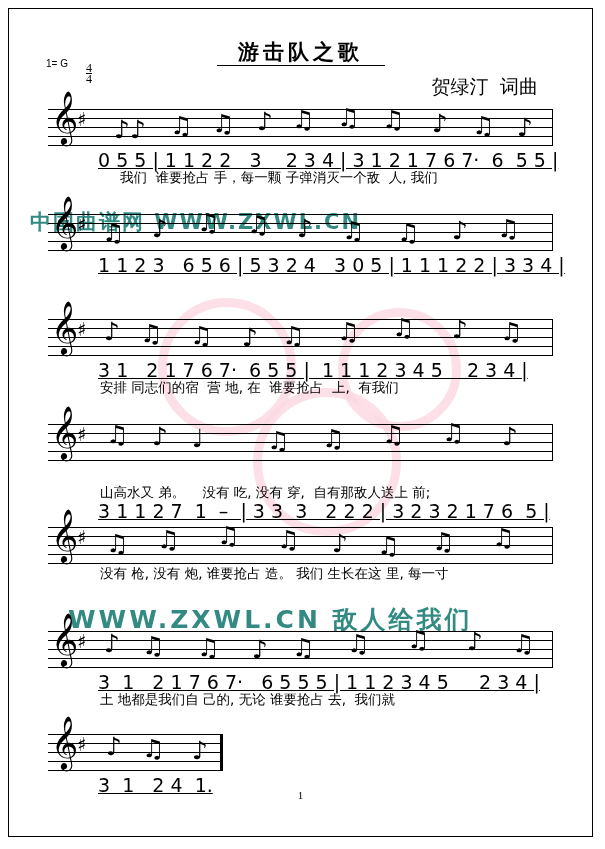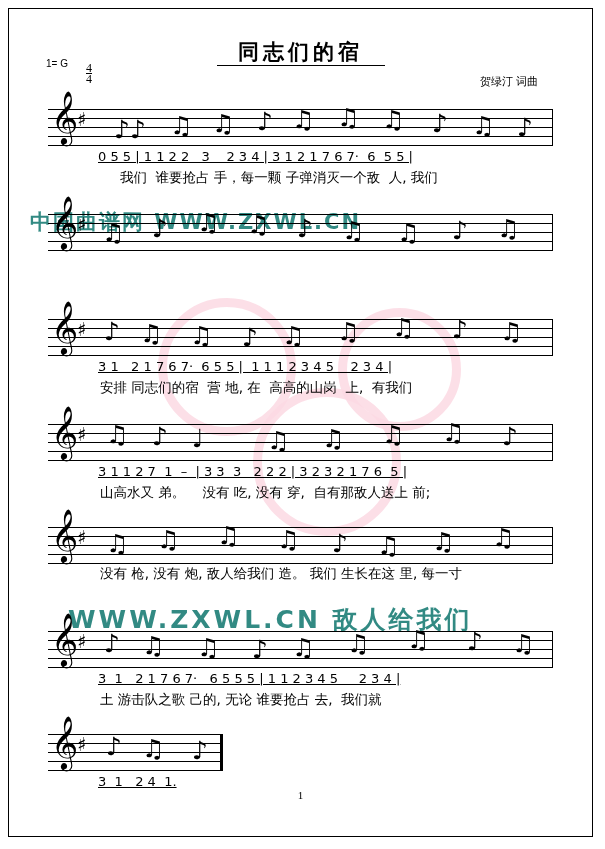--- a/index.html
+++ b/index.html
@@ -32,22 +32,22 @@
     position:absolute;left:38px;top:50px;font-size:10px;
     font-family:Liberation Sans, sans-serif;
   }
   .meter{
     position:absolute;left:78px;top:55px;font-size:12px;line-height:10px;
     text-align:center;font-family:"Liberation Serif", serif;
   }
   .meter .num{display:block;}
   .meter .den{display:block;border-top:1.2px solid #000;}
   .composer{
-    position:absolute;right:55px;top:66px;font-size:11px;
-    font-family:Liberation Sans, sans-serif;
+    position:absolute;right:55px;top:66px;font-size:19px;
+    font-family:Liberation Mono, monospace;
     margin-left:19px;
   }
   .page-num{
     position:absolute;left:0;bottom:36px;width:585px;text-align:center;
     font-size:11px;
   }
   
   .wm{
     position:absolute;color:#0f766e;font-weight:bold;pointer-events:none;
     font-family:"DejaVu Sans", sans-serif;white-space:nowrap;
@@ -87,21 +87,21 @@
   .notes{
     position:absolute;left:44px;top:-2px;width:455px;height:46px;
     font-family:"DejaVu Sans", sans-serif;
   }
   .nb{
     position:absolute;font-size:25px;line-height:25px;color:#000;
   }
   
   .numrow{
     position:relative;height:20px;margin-top:2px;
-    font-family:"DejaVu Sans", sans-serif;font-size:13px;
+    font-family:"DejaVu Sans", sans-serif;font-size:19px;
     letter-spacing:0px;color:#000;white-space:pre;text-align:right;
   }
   .numrow .seg{position:absolute;top:0;text-decoration:underline;}
   .lyricrow{
     position:relative;height:22px;
     font-family:"DejaVu Sans", sans-serif;font-size:13.5px;
     white-space:pre;color:#000;
   }
   .lyricrow .seg{position:absolute;top:0;}
   .footer-box{
@@ -117,21 +117,21 @@
 <div class="page-border"></div>
 
 <div class="sheet">
 
   <div class="wm wm-a">中国曲谱网  WWW.ZXWL.CN</div>
   <div class="wm wm-b">WWW.ZXWL.CN  敌人给我们</div>
   <div class="wm-ring ring1"></div>
   <div class="wm-ring ring2"></div>
   <div class="wm-ring ring3"></div>
 
-  <div class="title">同志们的宿</div>
+  <div class="title">游击队之歌</div>
   <div class="title-underline"></div>
   <div class="key-sig">1= G</div>
   <div class="meter">
     <span class="num">4</span>
     <span class="den">4</span>
   </div>
   <div class="composer">贺绿汀 词曲</div>
 
   <div class="system" style="top:95px;">
     <div class="staff">
@@ -180,20 +180,23 @@
         <div class="nb" style="left:105px;top:4px;">♫</div>
         <div class="nb" style="left:155px;top:6px;">♫</div>
         <div class="nb" style="left:205px;top:10px;">♪</div>
         <div class="nb" style="left:250px;top:12px;">♫</div>
         <div class="nb" style="left:305px;top:14px;">♫</div>
         <div class="nb" style="left:360px;top:12px;">♪</div>
         <div class="nb" style="left:405px;top:10px;">♫</div>
       </div>
       <div class="endbar"></div>
     </div>
+    <div class="numrow">
+      <span class="seg" style="left:50px;">1 1 2 3   6 5 6 | 5 3 2 4   3 0 5 | 1 1 1 2 2 | 3 3 4 |</span>
+    </div>
   </div>
 
   <div class="system" style="top:305px;">
     <div class="staff">
       <div class="line"></div>
       <div class="line"></div>
       <div class="line"></div>
       <div class="line"></div>
       <div class="line"></div>
       <div class="clef">𝄞</div>
@@ -208,21 +211,21 @@
         <div class="nb" style="left:300px;top:4px;">♫</div>
         <div class="nb" style="left:360px;top:6px;">♪</div>
         <div class="nb" style="left:408px;top:8px;">♫</div>
       </div>
       <div class="endbar"></div>
     </div>
     <div class="numrow">
       <span class="seg" style="left:50px;">3 1   2 1 7 6 7·  6 5 5 |  1 1 1 2 3 4 5    2 3 4 |</span>
     </div>
     <div class="lyricrow">
-      <span class="seg" style="left:52px;">安排 同志们的宿  营 地, 在  高高的山岗  上,  有我们</span>
+      <span class="seg" style="left:52px;">安排 同志们的宿  营 地, 在  谁要抢占  上,  有我们</span>
     </div>
   </div>
 
   <div class="system" style="top:410px;">
     <div class="staff">
       <div class="line"></div>
       <div class="line"></div>
       <div class="line"></div>
       <div class="line"></div>
       <div class="line"></div>
@@ -234,21 +237,21 @@
         <div class="nb" style="left:100px;top:10px;">♩</div>
         <div class="nb" style="left:175px;top:12px;">♫</div>
         <div class="nb" style="left:230px;top:10px;">♫</div>
         <div class="nb" style="left:290px;top:6px;">♫</div>
         <div class="nb" style="left:350px;top:4px;">♫</div>
         <div class="nb" style="left:410px;top:8px;">♪</div>
       </div>
       <div class="endbar"></div>
     </div>
     <div class="numrow">
-      <span class="seg" style="left:50px;">3 1 1 2 7  1  –  | 3 3  3   2 2 2 | 3 2 3 2 1 7 6  5 |</span>
+      <span class="seg" style="left:50px;margin-top:36px;">3 1 1 2 7  1  –  | 3 3  3   2 2 2 | 3 2 3 2 1 7 6  5 |</span>
     </div>
     <div class="lyricrow">
       <span class="seg" style="left:52px;">山高水又 弟。    没有 吃, 没有 穿,  自有那敌人送上 前;</span>
     </div>
   </div>
 
   <div class="system" style="top:513px;">
     <div class="staff">
       <div class="line"></div>
       <div class="line"></div>
@@ -263,21 +266,21 @@
         <div class="nb" style="left:125px;top:4px;">♫</div>
         <div class="nb" style="left:185px;top:8px;">♫</div>
         <div class="nb" style="left:240px;top:12px;">♪</div>
         <div class="nb" style="left:285px;top:14px;">♫</div>
         <div class="nb" style="left:340px;top:10px;">♫</div>
         <div class="nb" style="left:400px;top:6px;">♫</div>
       </div>
       <div class="endbar"></div>
     </div>
     <div class="lyricrow">
-      <span class="seg" style="left:52px;">没有 枪, 没有 炮, 敌人给我们 造。 我们 生长在这 里, 每一寸</span>
+      <span class="seg" style="left:52px;">没有 枪, 没有 炮, 谁要抢占 造。 我们 生长在这 里, 每一寸</span>
     </div>
   </div>
 
   <div class="system" style="top:617px;">
     <div class="staff">
       <div class="line"></div>
       <div class="line"></div>
       <div class="line"></div>
       <div class="line"></div>
       <div class="line"></div>
@@ -293,21 +296,21 @@
         <div class="nb" style="left:315px;top:4px;">♫</div>
         <div class="nb" style="left:375px;top:6px;">♪</div>
         <div class="nb" style="left:420px;top:8px;">♫</div>
       </div>
       <div class="endbar"></div>
     </div>
     <div class="numrow">
       <span class="seg" style="left:50px;">3  1   2 1 7 6 7·   6 5 5 5 | 1 1 2 3 4 5     2 3 4 |</span>
     </div>
     <div class="lyricrow">
-      <span class="seg" style="left:52px;">土 游击队之歌 己的, 无论 谁要抢占 去,  我们就</span>
+      <span class="seg" style="left:52px;">土 地都是我们自 己的, 无论 谁要抢占 去,  我们就</span>
     </div>
   </div>
 
   <div class="system" style="top:720px;width:175px;">
     <div class="staff">
       <div class="line"></div>
       <div class="line"></div>
       <div class="line"></div>
       <div class="line"></div>
       <div class="line"></div>

